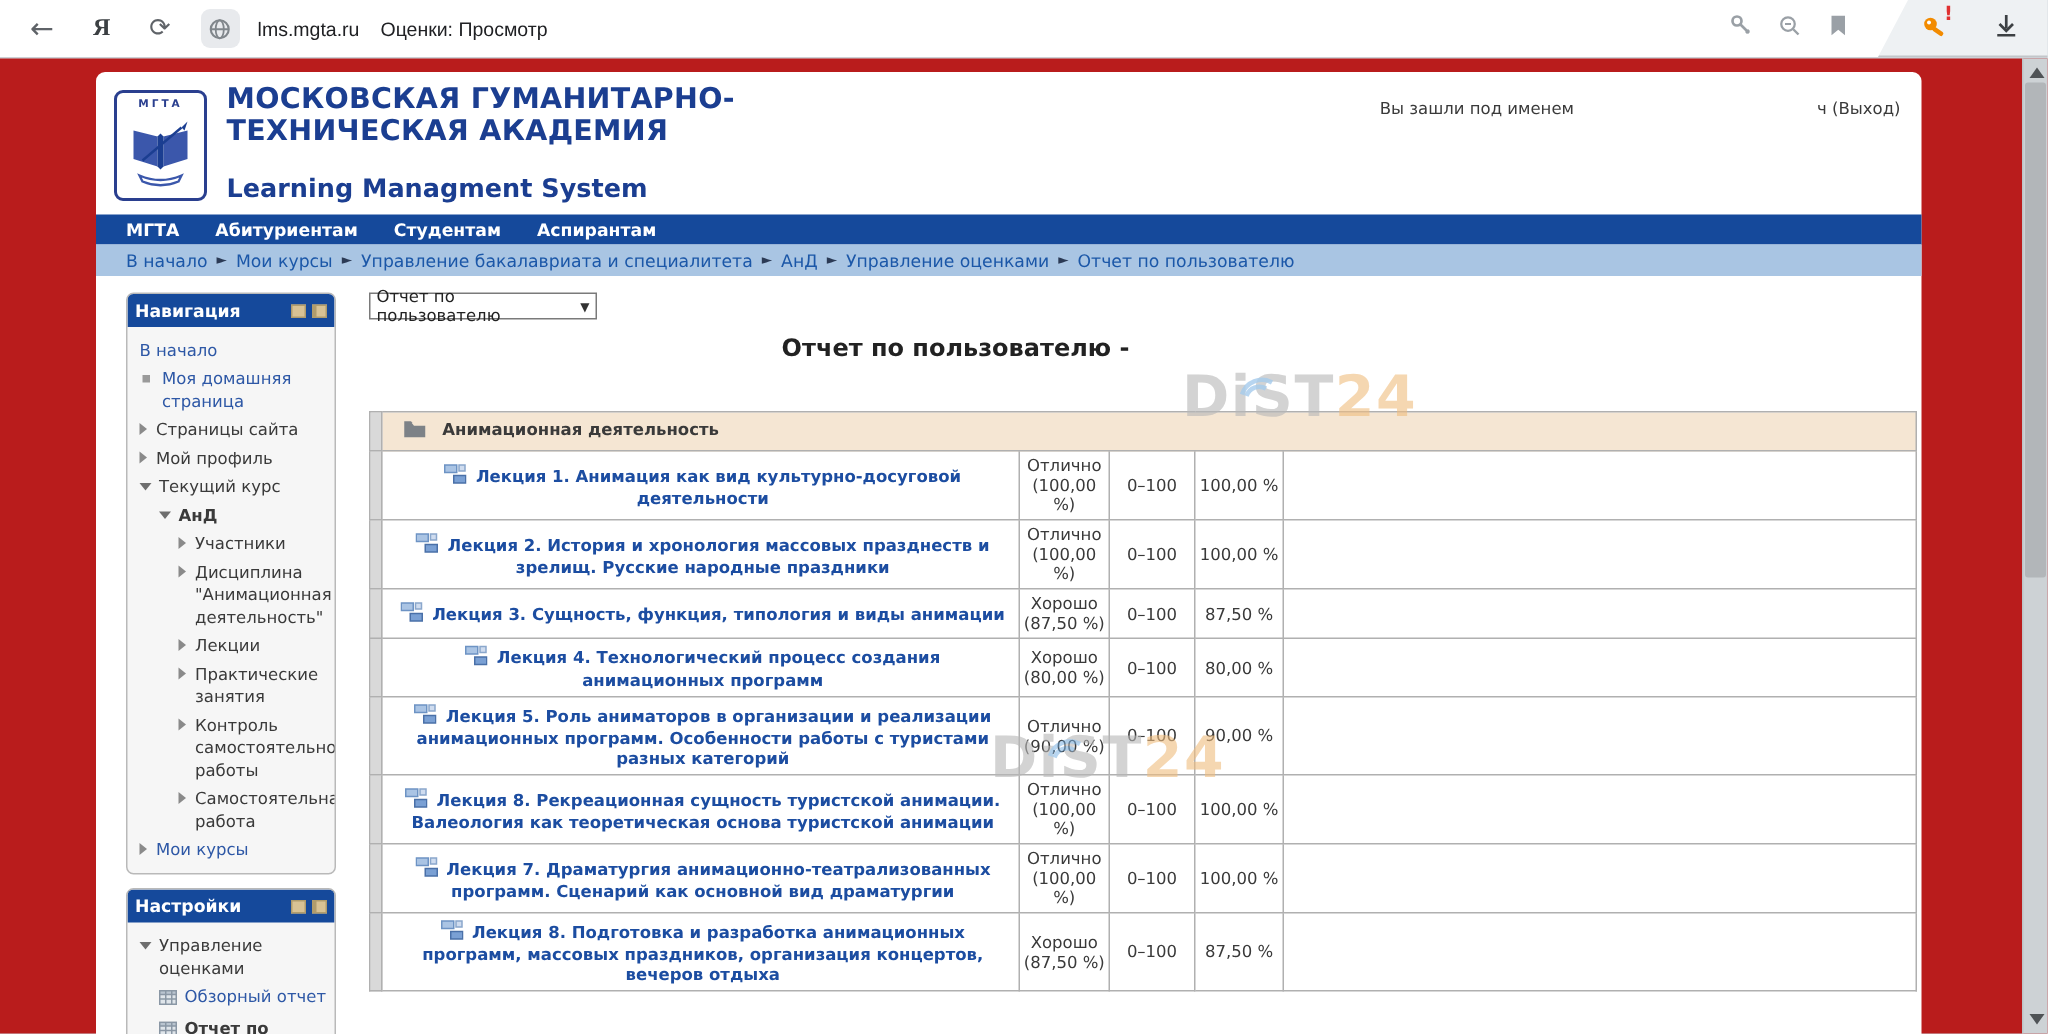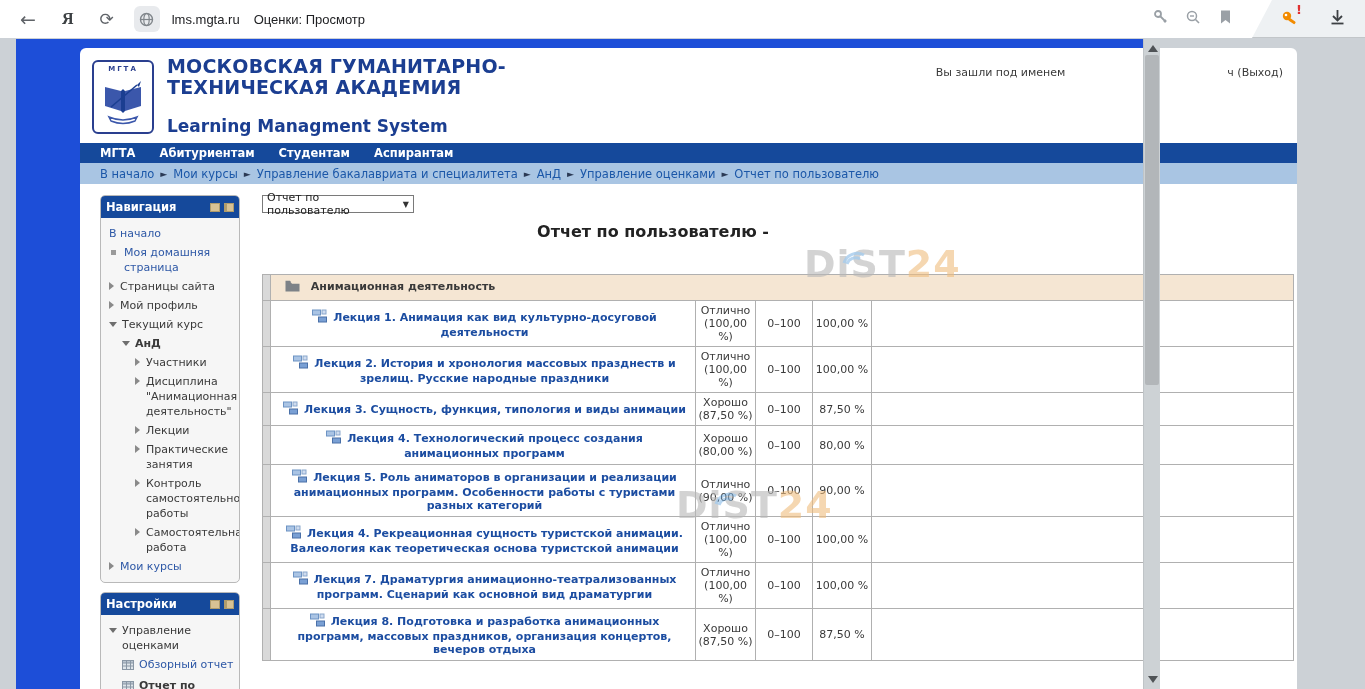--- a/index.html
+++ b/index.html
@@ -16,21 +16,21 @@
   .refresh-ic { margin-left:26px; font-size:17px; }
   .globe-chip { margin-left:20px; width:26px; height:26px; border-radius:6px; background:#e8eaed; display:flex; align-items:center; justify-content:center; }
   .url-text { margin-left:12px; font-family:"Liberation Sans",sans-serif; font-size:13px; color:#202124; }
   .page-title-text { margin-left:14px; font-family:"Liberation Sans",sans-serif; font-size:13px; color:#202124; }
   .chrome-spacer { flex:1; }
   .tab-icons { display:flex; gap:16px; margin-right:48px; align-items:center; }
   .out-icons { display:flex; gap:26px; margin-right:18px; align-items:center; }
   .excl { color:#e03131; font-weight:bold; font-size:13px; margin-left:-5px; margin-top:-8px; }
 
   
-  .viewport { position:absolute; left:16px; top:39px; width:1144px; height:650px; background:#1d4ed8; }
+  .viewport { position:absolute; left:0; top:39px; width:1365px; height:650px; background:#b91c1c; }
   .scrollbar { position:absolute; right:0; top:0; width:17px; height:650px; background:#cdd2d5; border-left:1px solid #bfc4c7; }
   .sb-arrow { position:absolute; left:4px; width:0; height:0; }
   .sb-up { top:6px; border-left:5px solid transparent; border-right:5px solid transparent; border-bottom:7px solid #4f5356; }
   .sb-down { bottom:6px; border-left:5px solid transparent; border-right:5px solid transparent; border-top:7px solid #4f5356; }
   .sb-thumb { position:absolute; left:1px; top:16px; width:14px; height:330px; background:#b2b6b9; border-radius:2px; }
 
   
   .card { position:absolute; left:64px; top:9px; width:1217px; height:680px; background:#ffffff; border-radius:6px 6px 0 0; }
 
   .site-header { position:relative; height:95px; }
@@ -415,21 +415,21 @@
             <td class="c">0–100</td>
             <td class="c">90,00 %</td>
             <td></td>
           </tr>
           <tr>
             <td class="strip"></td>
             <td class="name-cell"><span class="ic"><svg width="15" height="14" viewBox="0 0 15 14">
                       <rect x="0.5" y="1" width="8" height="5" fill="#aac4e4" stroke="#6d93c4"></rect>
                       <rect x="6.5" y="8" width="8" height="5" fill="#7aa0d4" stroke="#4a70a8"></rect>
                       <rect x="10" y="1" width="4" height="4" fill="#cfdcef" stroke="#8aa7cc"></rect>
-                    </svg></span><a class="item-link">Лекция 4. Рекреационная сущность туристской анимации. Валеология как теоретическая основа туристской анимации</a></td>
+                    </svg></span><a class="item-link">Лекция 8. Рекреационная сущность туристской анимации. Валеология как теоретическая основа туристской анимации</a></td>
             <td class="c">
                   <div>Отлично</div>
                   <div>(100,00 %)</div>
                 </td>
             <td class="c">0–100</td>
             <td class="c">100,00 %</td>
             <td></td>
           </tr>
           <tr>
             <td class="strip"></td>

